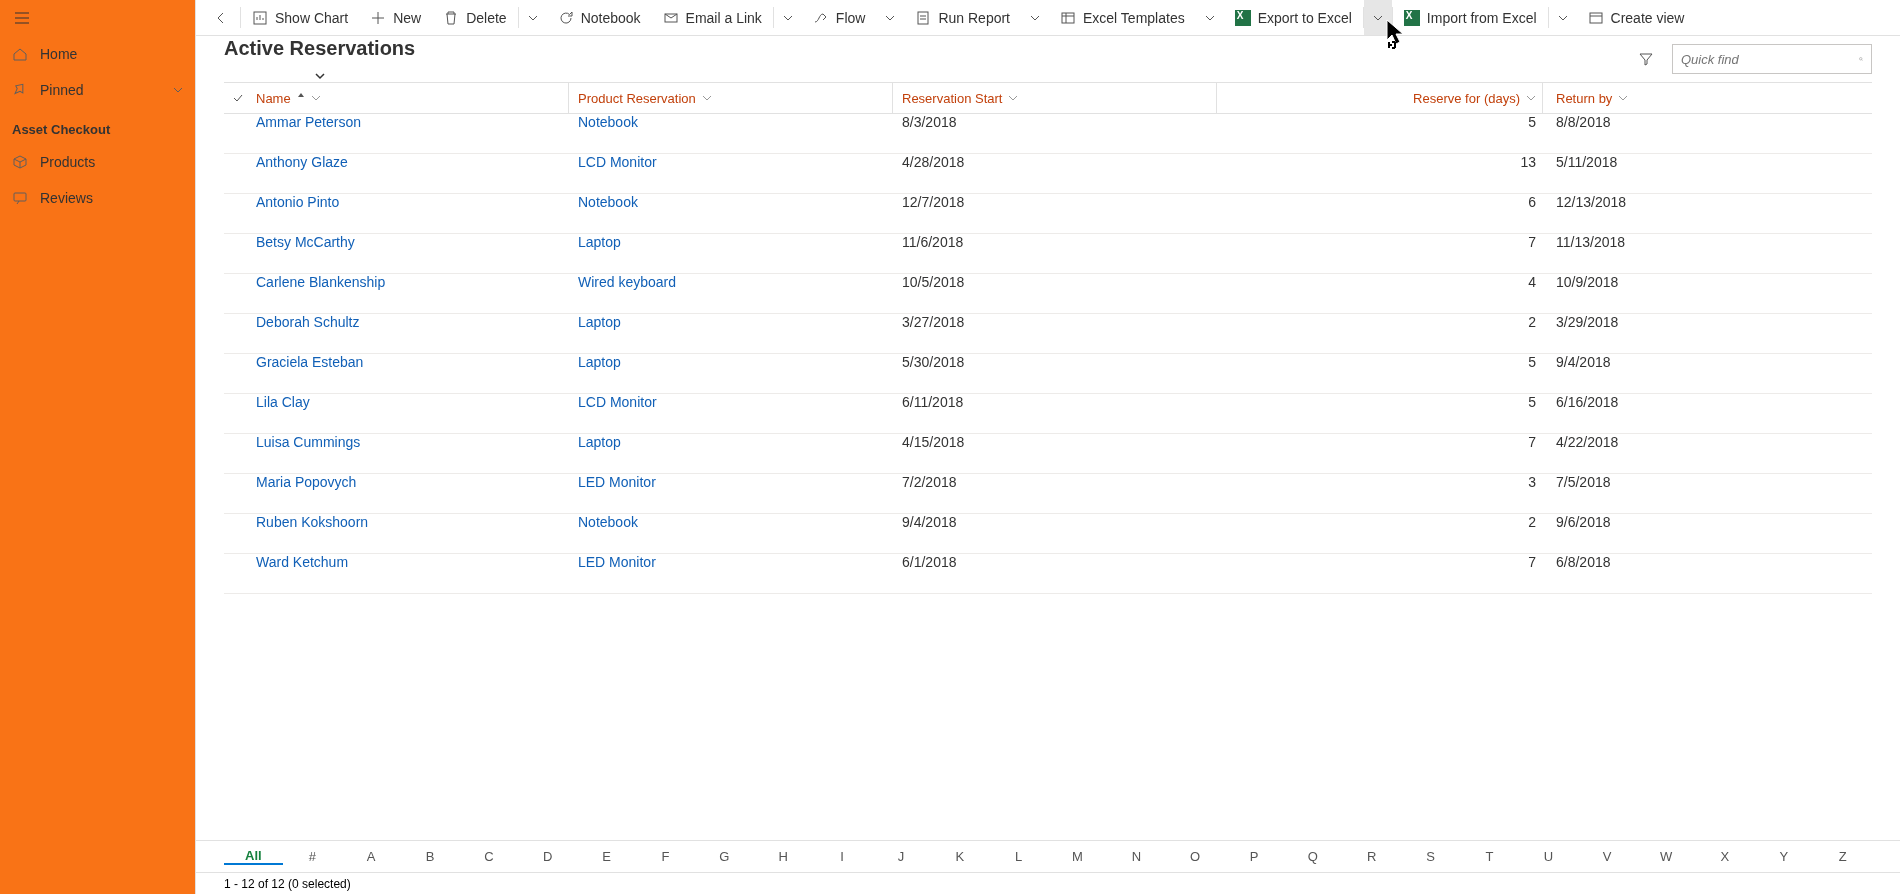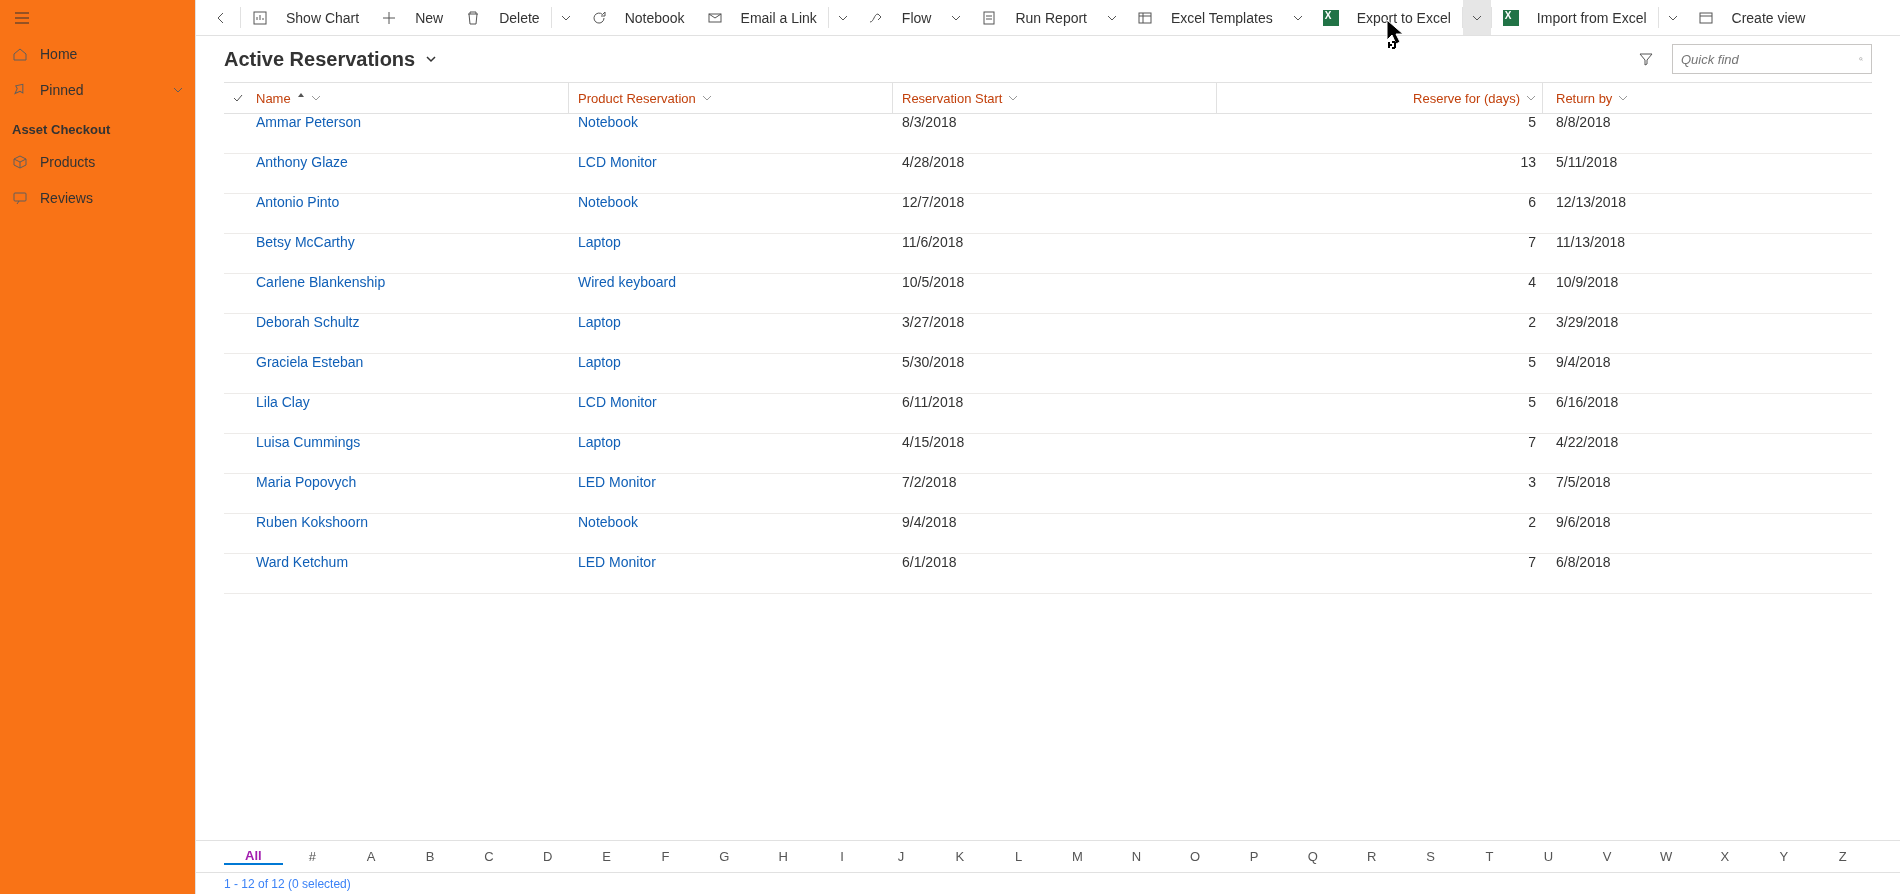--- a/index.html
+++ b/index.html
@@ -84,21 +84,21 @@
   height: 36px;
   border-bottom: 1px solid #e1e1e1;
   display: flex;
   align-items: stretch;
   padding-left: 6px;
   background: #fff;
 }
 .tb-btn {
   display: flex;
   align-items: center;
-  gap: 18px;
+  gap: 7px;
   padding: 0 11px;
   cursor: pointer;
   white-space: nowrap;
 }
 .tb-sep {
   width: 1px;
   background: #e1e1e1;
   margin: 7px 0;
 }
 .tb-chev {
@@ -129,20 +129,21 @@
   display: flex;
   align-items: center;
   padding: 0 28px;
 }
 .view-title {
   font-size: 20px;
   font-weight: 600;
   display: flex;
   align-items: center;
   gap: 11px;
+  flex-direction: column;
 }
 .view-right {
   margin-left: auto;
   display: flex;
   align-items: center;
   gap: 10px;
 }
 .filter-btn {
   width: 32px; height: 32px;
   display: flex;
@@ -228,29 +229,29 @@
   padding: 0 28px;
 }
 .alpha-item {
   flex: 1;
   text-align: center;
   font-size: 13px;
   color: #555;
   cursor: pointer;
 }
 .alpha-item.active {
-  color: #a21caf;
+  color: #15803d;
   border-bottom: 2px solid #0078d4;
   font-weight: 600;
 }
 .status-bar {
   height: 22px;
   padding: 4px 28px 0;
   font-size: 12px;
-  color: #3b82f6;
+  color: #000000;
   border-top: 1px solid #e1e1e1;
   overflow: hidden;
 }
 svg.chev { width:10px; height:10px; }
 .excel-icon {
   width:16px; height:16px;
   background:#217346;
   position:relative;
   display:inline-block;
 }

